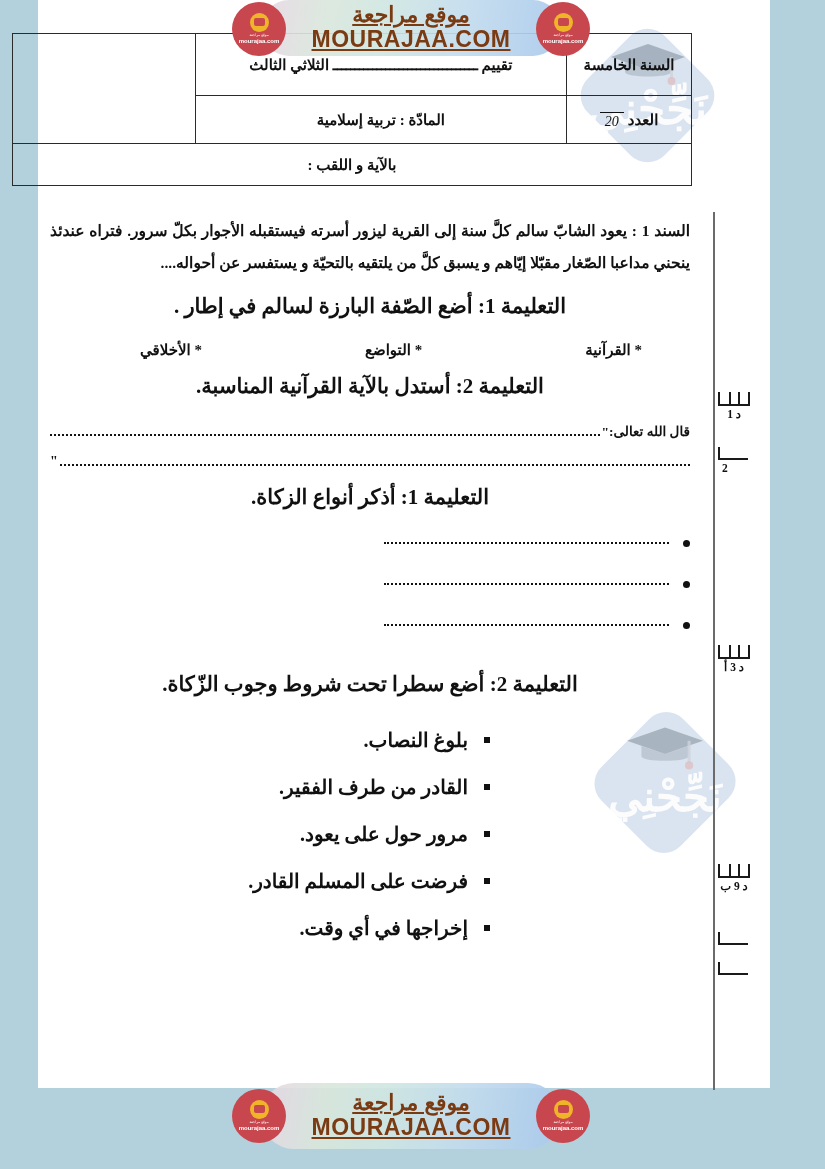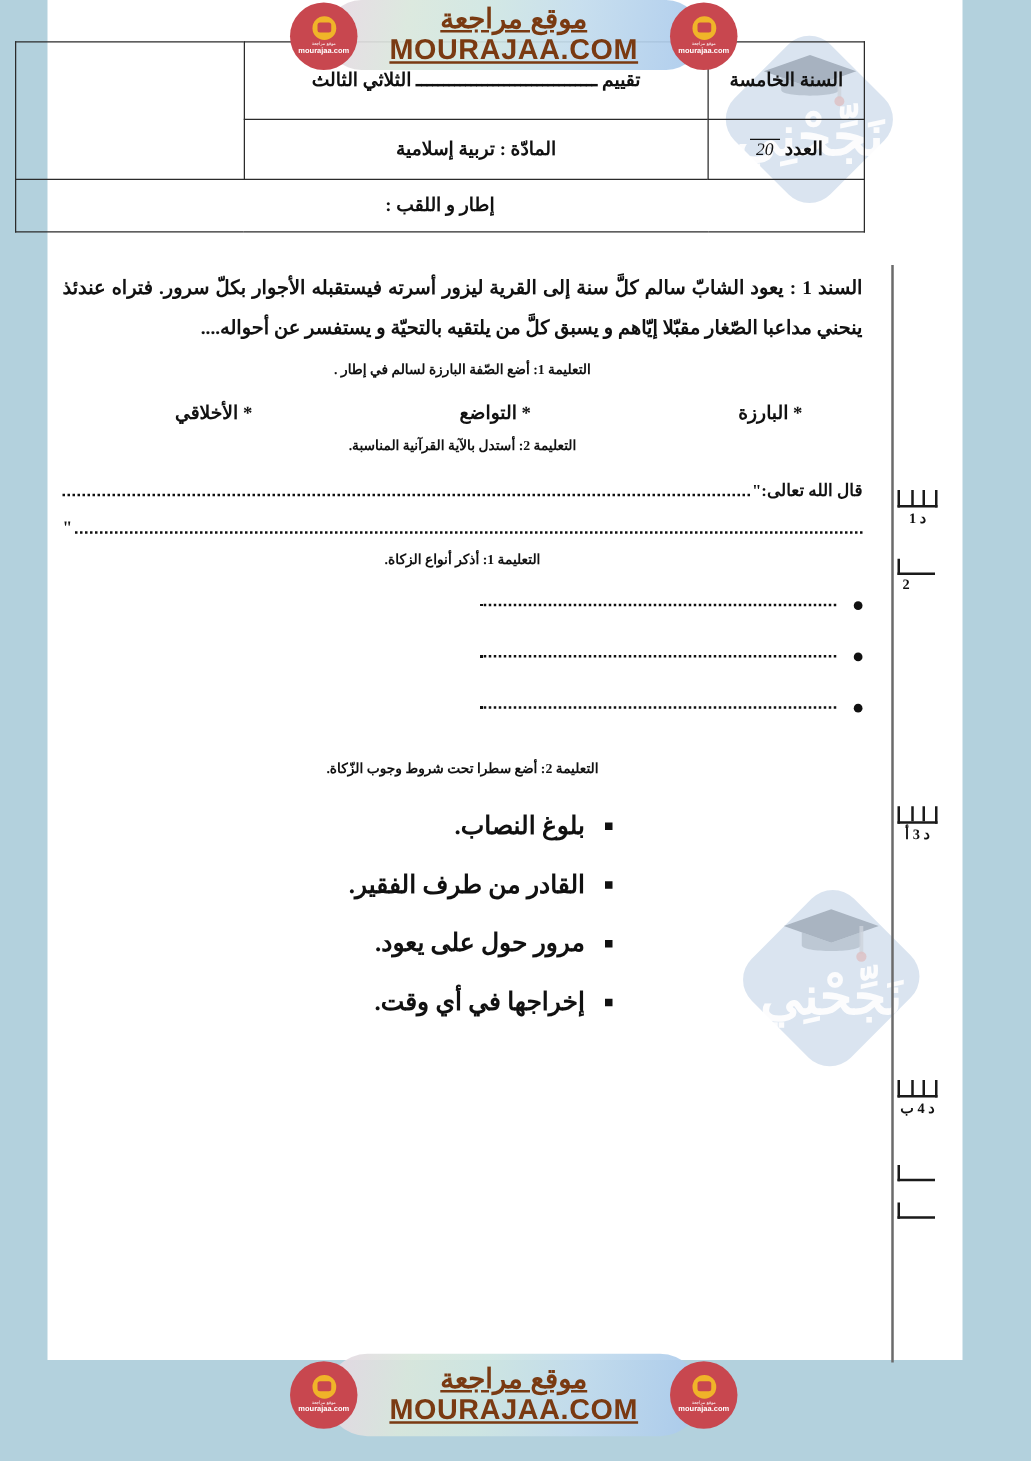--- a/index.html
+++ b/index.html
@@ -146,21 +146,21 @@
   .para {
     font-size: 15.5px;
     line-height: 2.05;
     text-align: justify;
     font-weight: bold;
     margin: 0 0 2px 0;
   }
   .para.src { text-align: justify; }
 
   .instr {
-    font-size: 11px;
+    font-size: 21px;
     font-weight: bold;
     line-height: 2.0;
     text-align: center;
     margin: 6px 0 2px 0;
   }
 
   .options {
     display: flex;
     justify-content: space-between;
     font-size: 15px;
@@ -304,21 +304,21 @@
         <span class="mark-lbl">العدد</span>
         <span class="mark-frac">
           <span class="bar"></span>
           <span class="den">20</span>
         </span>
       </span>
     </td>
     <td class="c-subj">المادّة : تربية إسلامية</td>
   </tr>
   <tr>
-    <td class="c-name" colspan="3">إطار و اللقب :</td>
+    <td class="c-name" colspan="3">بالآية و اللقب :</td>
   </tr>
 </tbody>
   </table>
 
 <div class="wm-band" style="left:228px; top:0px; width:366px; height:56px;">
   <div class="wm-pill"></div>
   <div class="wm-text">
     <div class="wm-ar">موقع مراجعة</div>
     <div class="wm-en">MOURAJAA.COM</div>
   </div>
@@ -334,21 +334,21 @@
   </div>
 </div>
 
 <div id="content">
 
   <p class="para src">السند 1 : يعود الشابّ سالم كلَّ سنة إلى القرية ليزور أسرته فيستقبله الأجوار بكلّ سرور. فتراه عندئذ ينحني مداعبا الصّغار مقبّلا إيّاهم و يسبق كلَّ من يلتقيه بالتحيّة و يستفسر عن أحواله....</p>
 
   <p class="instr">التعليمة 1: أضع الصّفة البارزة لسالم في إطار .</p>
 
   <div class="options">
-    <span>* البارزة</span>
+    <span>* القرآنية</span>
     <span>* التواضع</span>
     <span>* الأخلاقي</span>
   </div>
 
   <p class="instr">التعليمة 2: أستدل بالآية القرآنية المناسبة.</p>
 
   <div class="quote-line">
     <span class="lbl">قال الله تعالى:"</span>
     <span class="dotfill"></span>
   </div>
@@ -385,20 +385,24 @@
     <li>
       <span class="sq"></span>
       <span>القادر من طرف الفقير.</span>
     </li>
     <li>
       <span class="sq"></span>
       <span>مرور حول على يعود.</span>
     </li>
     <li>
       <span class="sq"></span>
+      <span>فرضت على المسلم القادر.</span>
+    </li>
+    <li>
+      <span class="sq"></span>
       <span>إخراجها في أي وقت.</span>
     </li>
   </ul>
 </div>
 
 <div id="margin-rule"></div>
 
 <div class="bracket" style="left:718px; top:392px; width:32px;">
   <div class="comb"></div>
   <div class="lbl">د 1</div>
@@ -407,21 +411,21 @@
 <div class="halfbracket" style="left:718px; top:447px; width:30px;"></div>
 <div class="hb-lbl" style="left:722px; top:462px;">2</div>
 
 <div class="bracket" style="left:718px; top:645px; width:32px;">
   <div class="comb"></div>
   <div class="lbl">د 3 أ</div>
 </div>
 
 <div class="bracket" style="left:718px; top:864px; width:32px;">
   <div class="comb"></div>
-  <div class="lbl">د 4 ب</div>
+  <div class="lbl">د 9 ب</div>
 </div>
 
 <div class="halfbracket" style="left:718px; top:932px; width:30px;"></div>
 <div class="halfbracket" style="left:718px; top:962px; width:30px;"></div>
 
 <div class="wm-band" style="left:228px; top:1083px; width:366px; height:66px;">
   <div class="wm-pill"></div>
   <div class="wm-text">
     <div class="wm-ar">موقع مراجعة</div>
     <div class="wm-en">MOURAJAA.COM</div>

